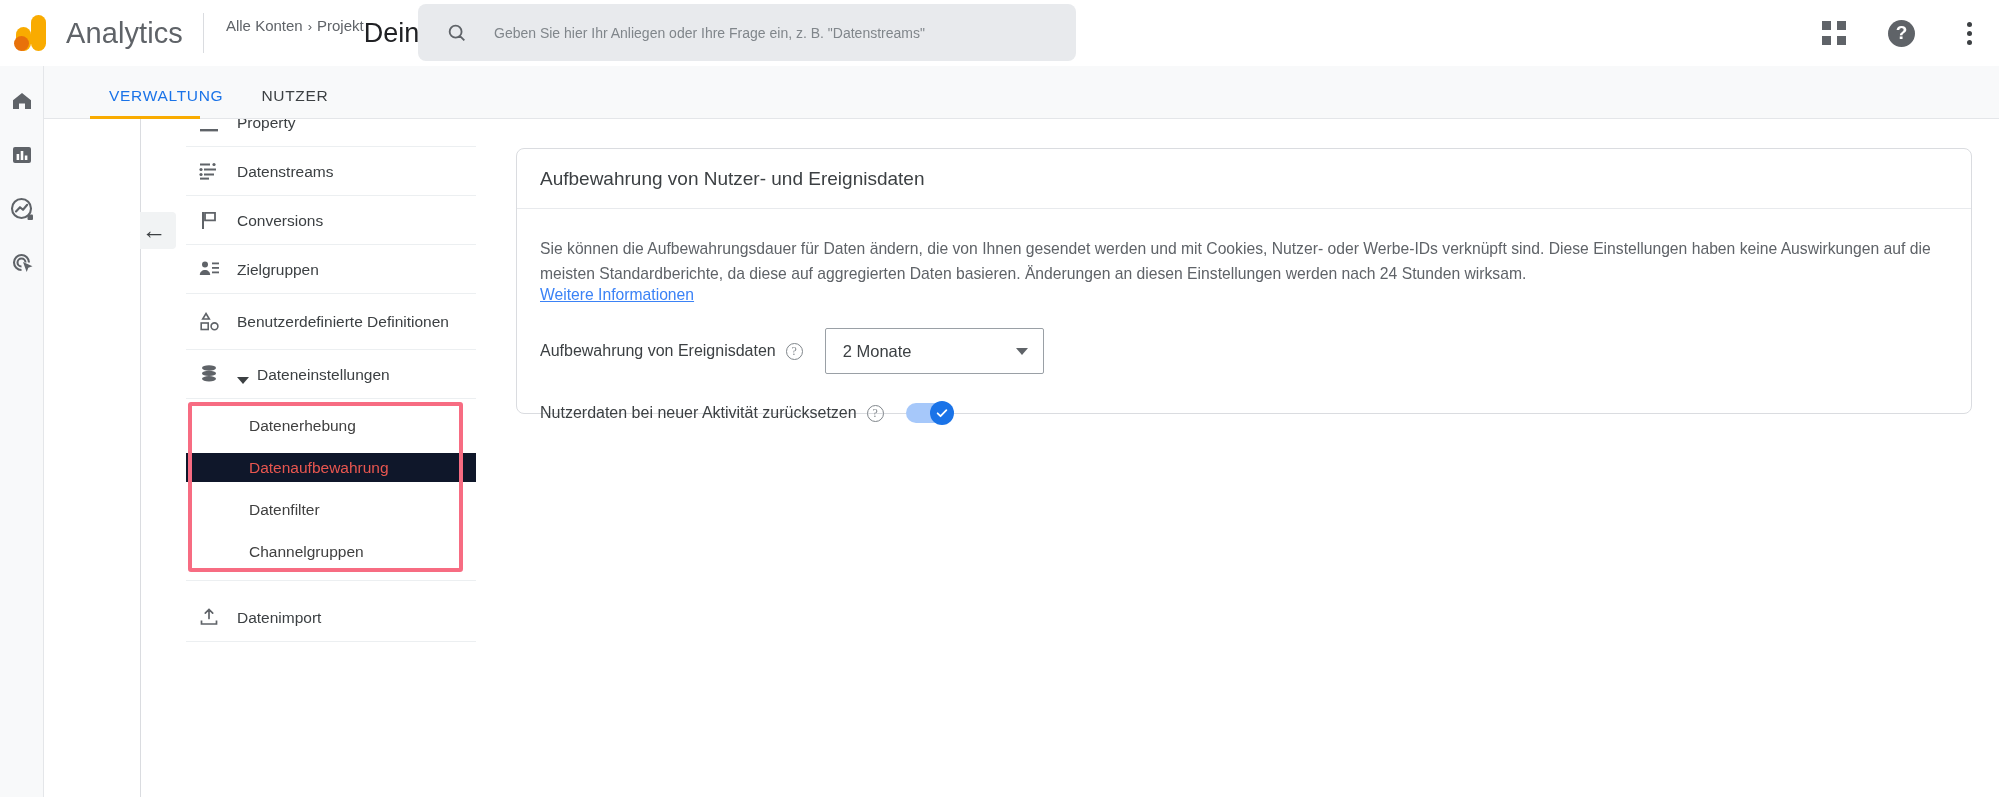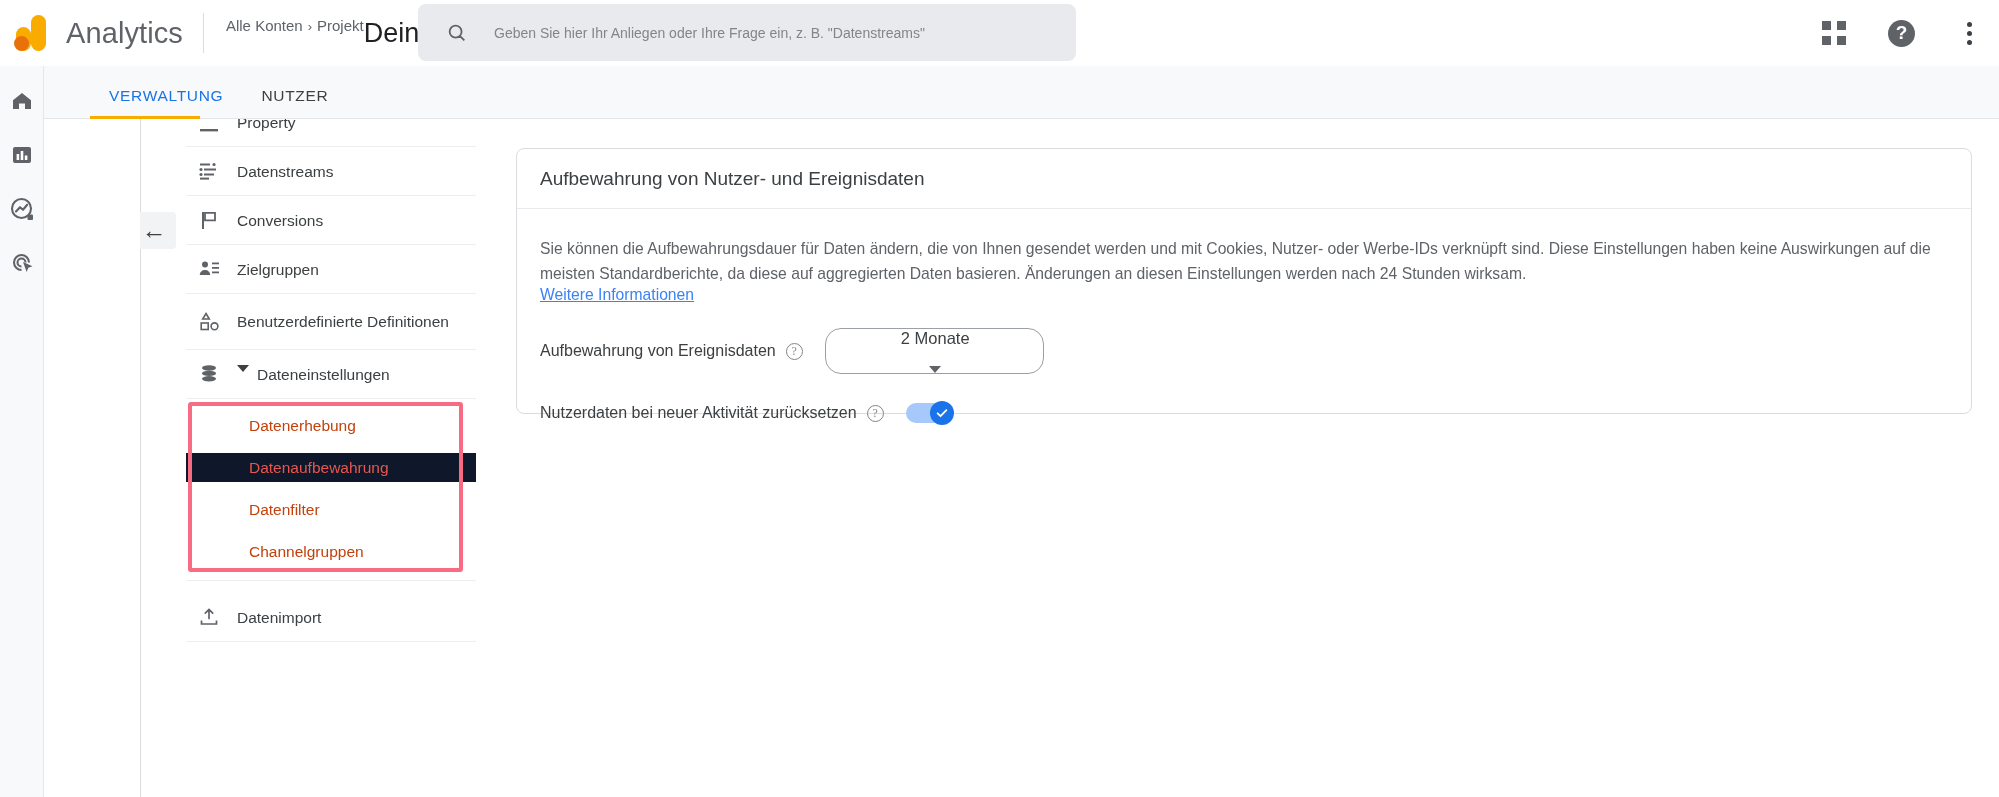--- a/index.html
+++ b/index.html
@@ -94,21 +94,21 @@
   }
   .navlist { position:absolute; left:46px; top:0; width:290px; }
   .navitem {
     display:flex; align-items:center; min-height:49px; padding-left:12px;
     border-bottom:1px solid #eceff1; font-size:15.5px; color:#3c4043;
   }
   .navitem .ni-ico { width:30px; flex:none; display:flex; align-items:center; justify-content:flex-start; }
   .navitem .ni-label { padding-left:9px; line-height:19px; }
   .subitem {
     display:flex; align-items:center; height:29px; padding-left:63px;
-    font-size:15.5px; color:#c2410c;
+    font-size:15.5px; color:#404040;
   }
   .subitem.sel { color:#e8564f; background:#0f172a; }
   .tri-dn { width:0;height:0;border-left:6px solid transparent;border-right:6px solid transparent;
      border-top:7px solid #3c4043; margin-right:8px; }
 
   
   .redbox {
     position:absolute; left:48px; top:283px; width:275px; height:170px;
     border:4px solid #f76c82; border-radius:3px; pointer-events:none; z-index:5;
   }
@@ -126,23 +126,23 @@
   .para { font-size:15.7px; line-height:25px; color:#5f6368; max-width:1410px; }
   .link { color:#3b82f6; text-decoration:underline; font-size:15.7px; }
   .row-field { display:flex; align-items:center; margin-top:24px; }
   .field-label { font-size:16px; color:#3c4043; }
   .qmark {
     width:17px;height:17px;border-radius:50%; border:1.6px solid #80868b; color:#80868b;
     font-size:12px; display:inline-flex; align-items:center; justify-content:center;
     margin-left:10px; flex:none; font-family:"Liberation Serif", serif;
   }
   .select {
-    margin-left:22px; width:219px; height:46px; border:1px solid #9aa0a6; border-radius:16px;
+    margin-left:22px; width:219px; height:46px; border:1px solid #9aa0a6; border-radius:2px;
     display:flex; align-items:center; justify-content:space-between; padding:0 15px 0 17px;
-    font-size:16.5px; color:#3c4043;flex-direction:column;
+    font-size:16.5px; color:#3c4043;
   }
   .sel-caret { width:0;height:0;border-left:6.5px solid transparent;border-right:6.5px solid transparent;
      border-top:7.5px solid #5f6368; }
   .row-toggle { display:flex; align-items:center; margin-top:27px; }
   .toggle { position:relative; width:48px; height:24px; margin-left:22px; }
   .toggle .track { position:absolute; left:0; top:2px; width:44px; height:20px; border-radius:10px; background:#a6c8fa; }
   .toggle .knob {
     position:absolute; right:0; top:0; width:24px; height:24px; border-radius:50%;
     background:#1a73e8; display:flex; align-items:center; justify-content:center;
   }
@@ -304,21 +304,21 @@
       </div>
 
       <div class="navitem">
         <span class="ni-ico">
           <svg width="22" height="22" viewBox="0 0 22 22">
             <ellipse cx="11" cy="5" rx="7" ry="2.7" fill="#5f6368"></ellipse>
             <ellipse cx="11" cy="10.4" rx="7" ry="2.7" fill="#5f6368"></ellipse>
             <ellipse cx="11" cy="15.8" rx="7" ry="2.7" fill="#5f6368"></ellipse>
           </svg>
         </span>
-        <span class="ni-label" style="display:flex;align-items:flex-start;">
+        <span class="ni-label" style="display:flex;align-items:flex-end;">
           <span class="tri-dn"></span>
           <span>Dateneinstellungen</span>
         </span>
       </div>
 
       <div style="padding:12px 0 14px 0;border-bottom:1px solid #eceff1;">
         <div class="subitem">Datenerhebung</div>
         <div class="subitem sel" style="margin-top:13px">Datenaufbewahrung</div>
         <div class="subitem" style="margin-top:13px">Datenfilter</div>
         <div class="subitem" style="margin-top:13px">Channelgruppen</div>

